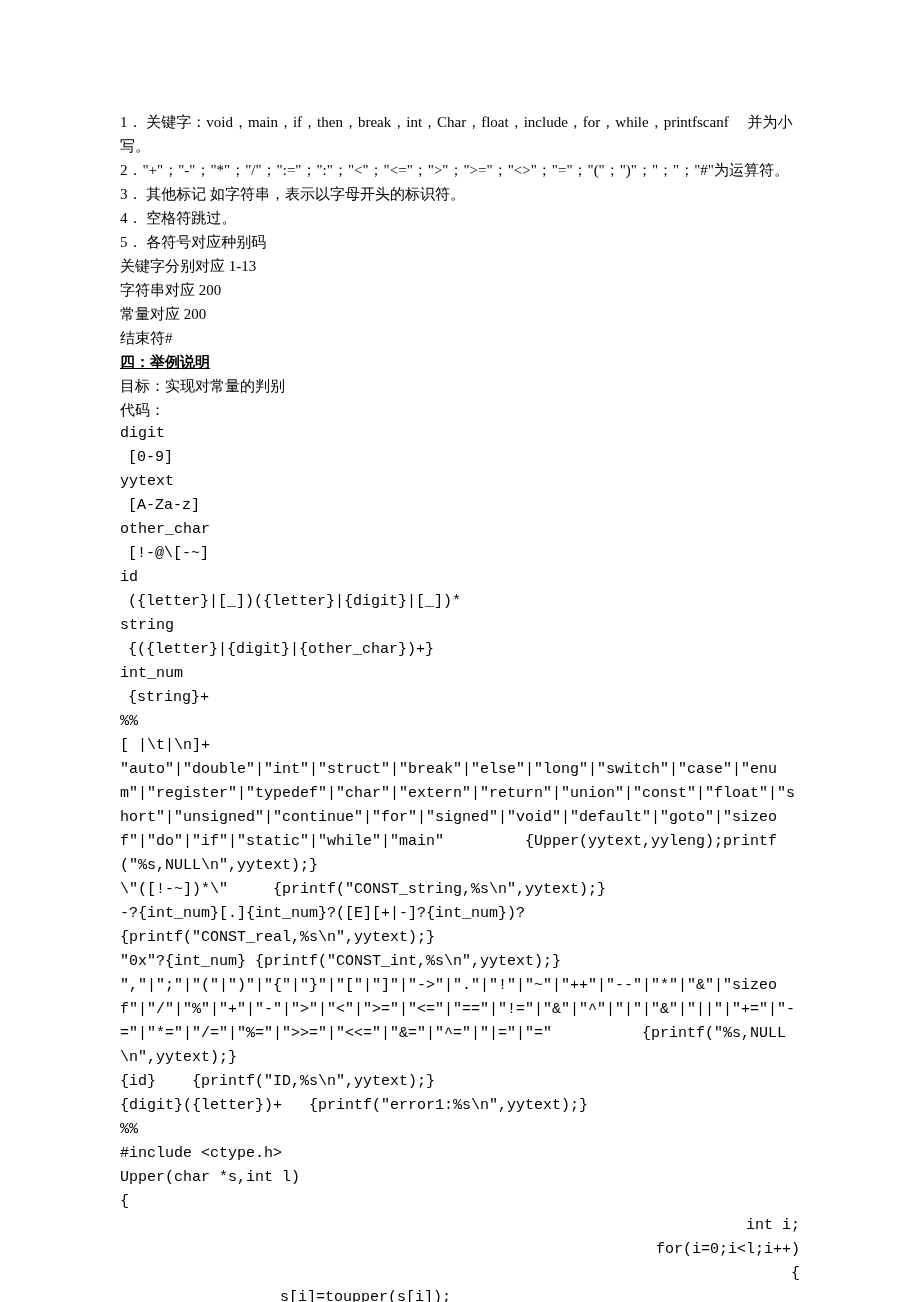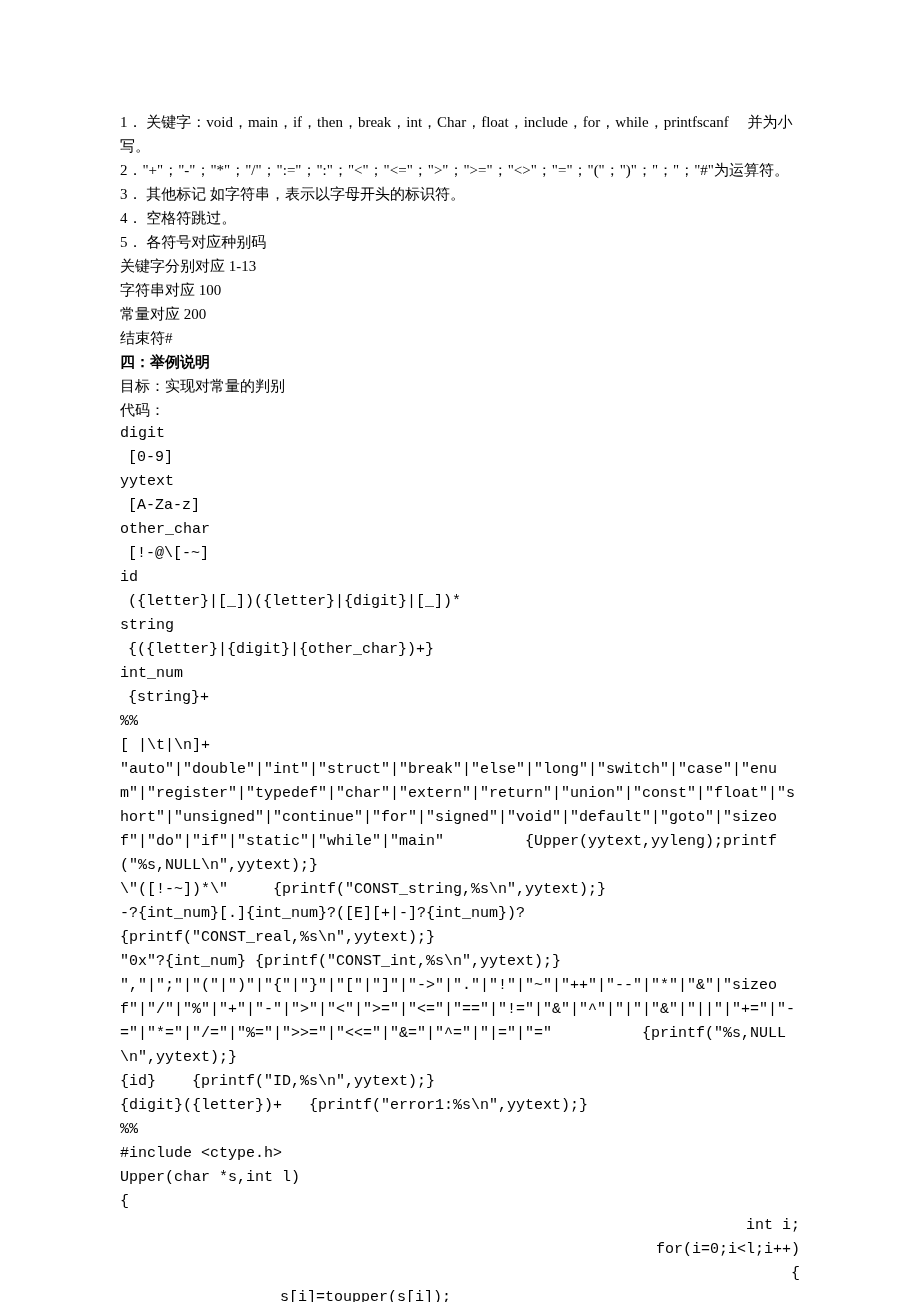--- a/index.html
+++ b/index.html
@@ -15,20 +15,21 @@
     width: 920px;
     min-height: 1302px;
     padding: 110px 120px 60px 120px;
     box-sizing: border-box;
   }
   .mono {
     font-family: "Courier New", monospace;
   }
   .bold {
     font-weight: bold;
+    text-decoration: underline;
   }
   .line {
     white-space: pre-wrap;
     word-break: break-all;
   }
   .defrow {
     display: flex;
     font-family: "Courier New", monospace;
     flex-direction: column;
   }
@@ -48,21 +49,21 @@
 
 <div class="page">
 
   <div class="line">1． 关键字：void，main，if，then，break，int，Char，float，include，for，while，printfscanf     并为小写。</div>
   <div class="line">2．"+"；"-"；"*"；"/"；":="；":"；"&lt;"；"&lt;="；"&gt;"；"&gt;="；"&lt;&gt;"；"="；"("；")"；"；"；"#"为运算符。</div>
   <div class="line">3． 其他标记 如字符串，表示以字母开头的标识符。</div>
   <div class="line">4． 空格符跳过。</div>
   <div class="line">5． 各符号对应种别码</div>
 
   <div class="line">关键字分别对应 1-13</div>
-  <div class="line">字符串对应 100</div>
+  <div class="line">字符串对应 200</div>
   <div class="line">常量对应 200</div>
   <div class="line">结束符#</div>
 
   <div class="line bold">四：举例说明</div>
   <div class="line">目标：实现对常量的判别</div>
   <div class="line">代码：</div>
 
   <div class="defrow">
     <span class="defkey">digit</span>
     <span class="defval">[0-9]</span>

